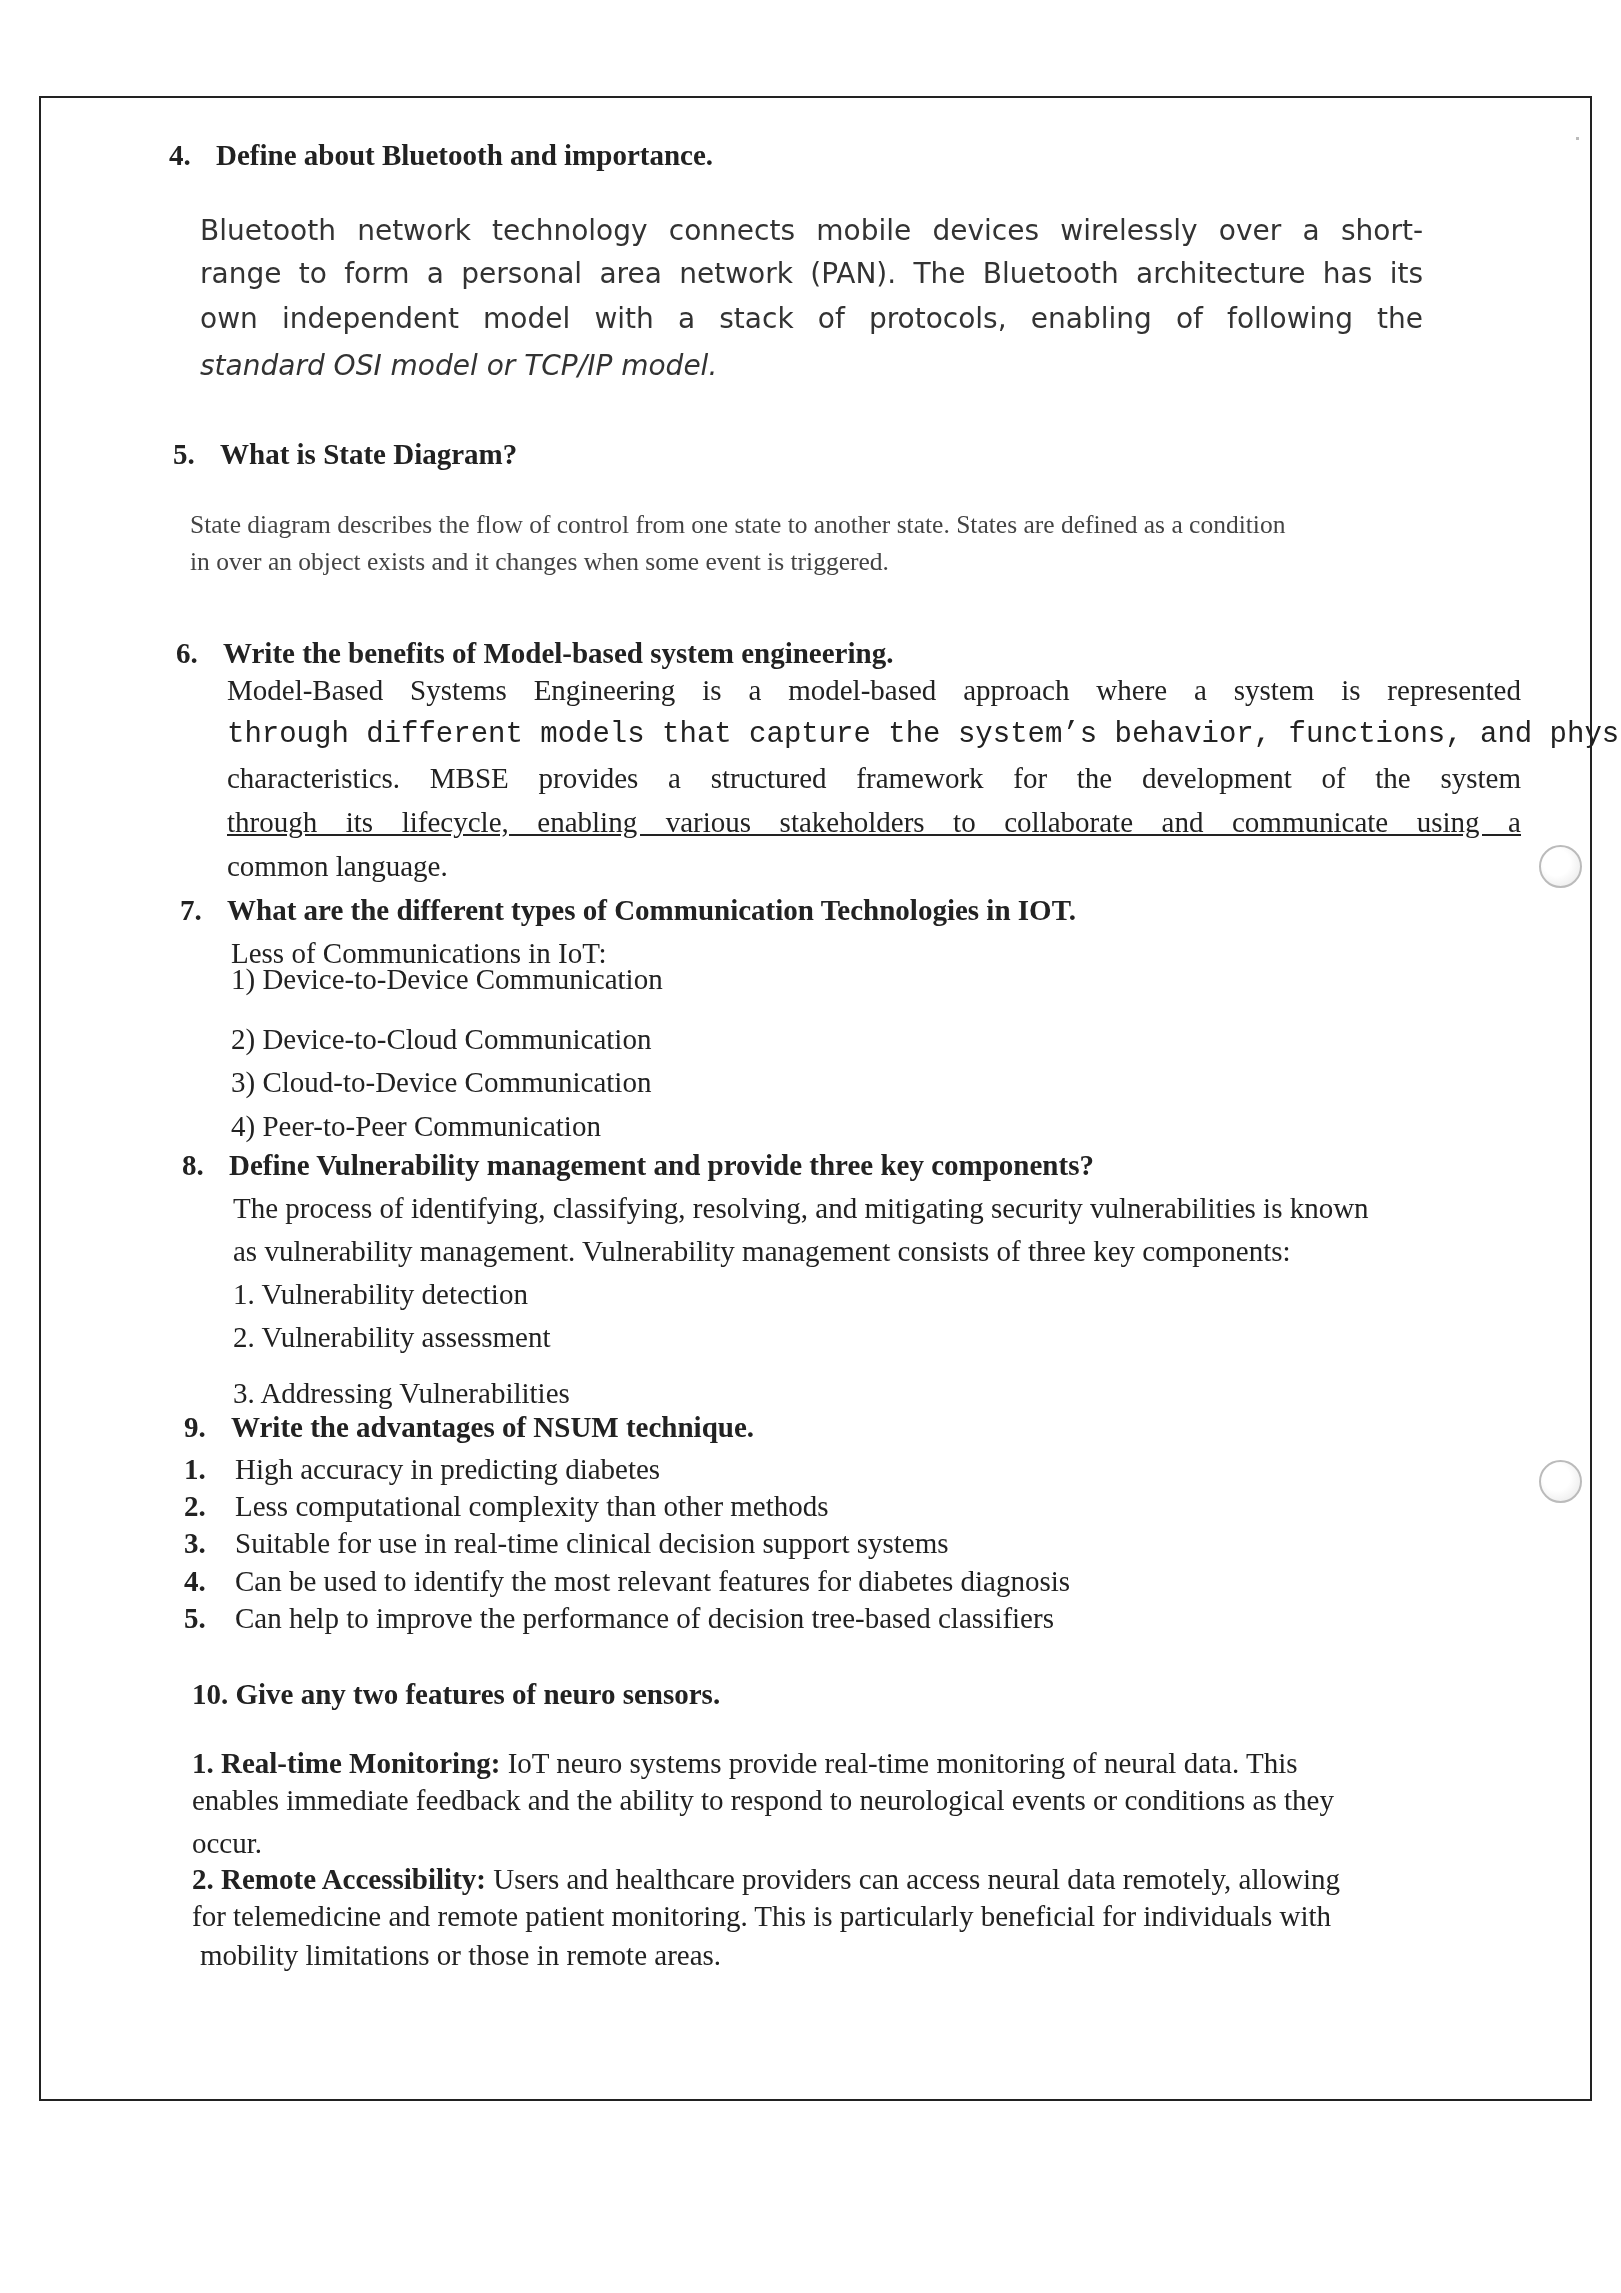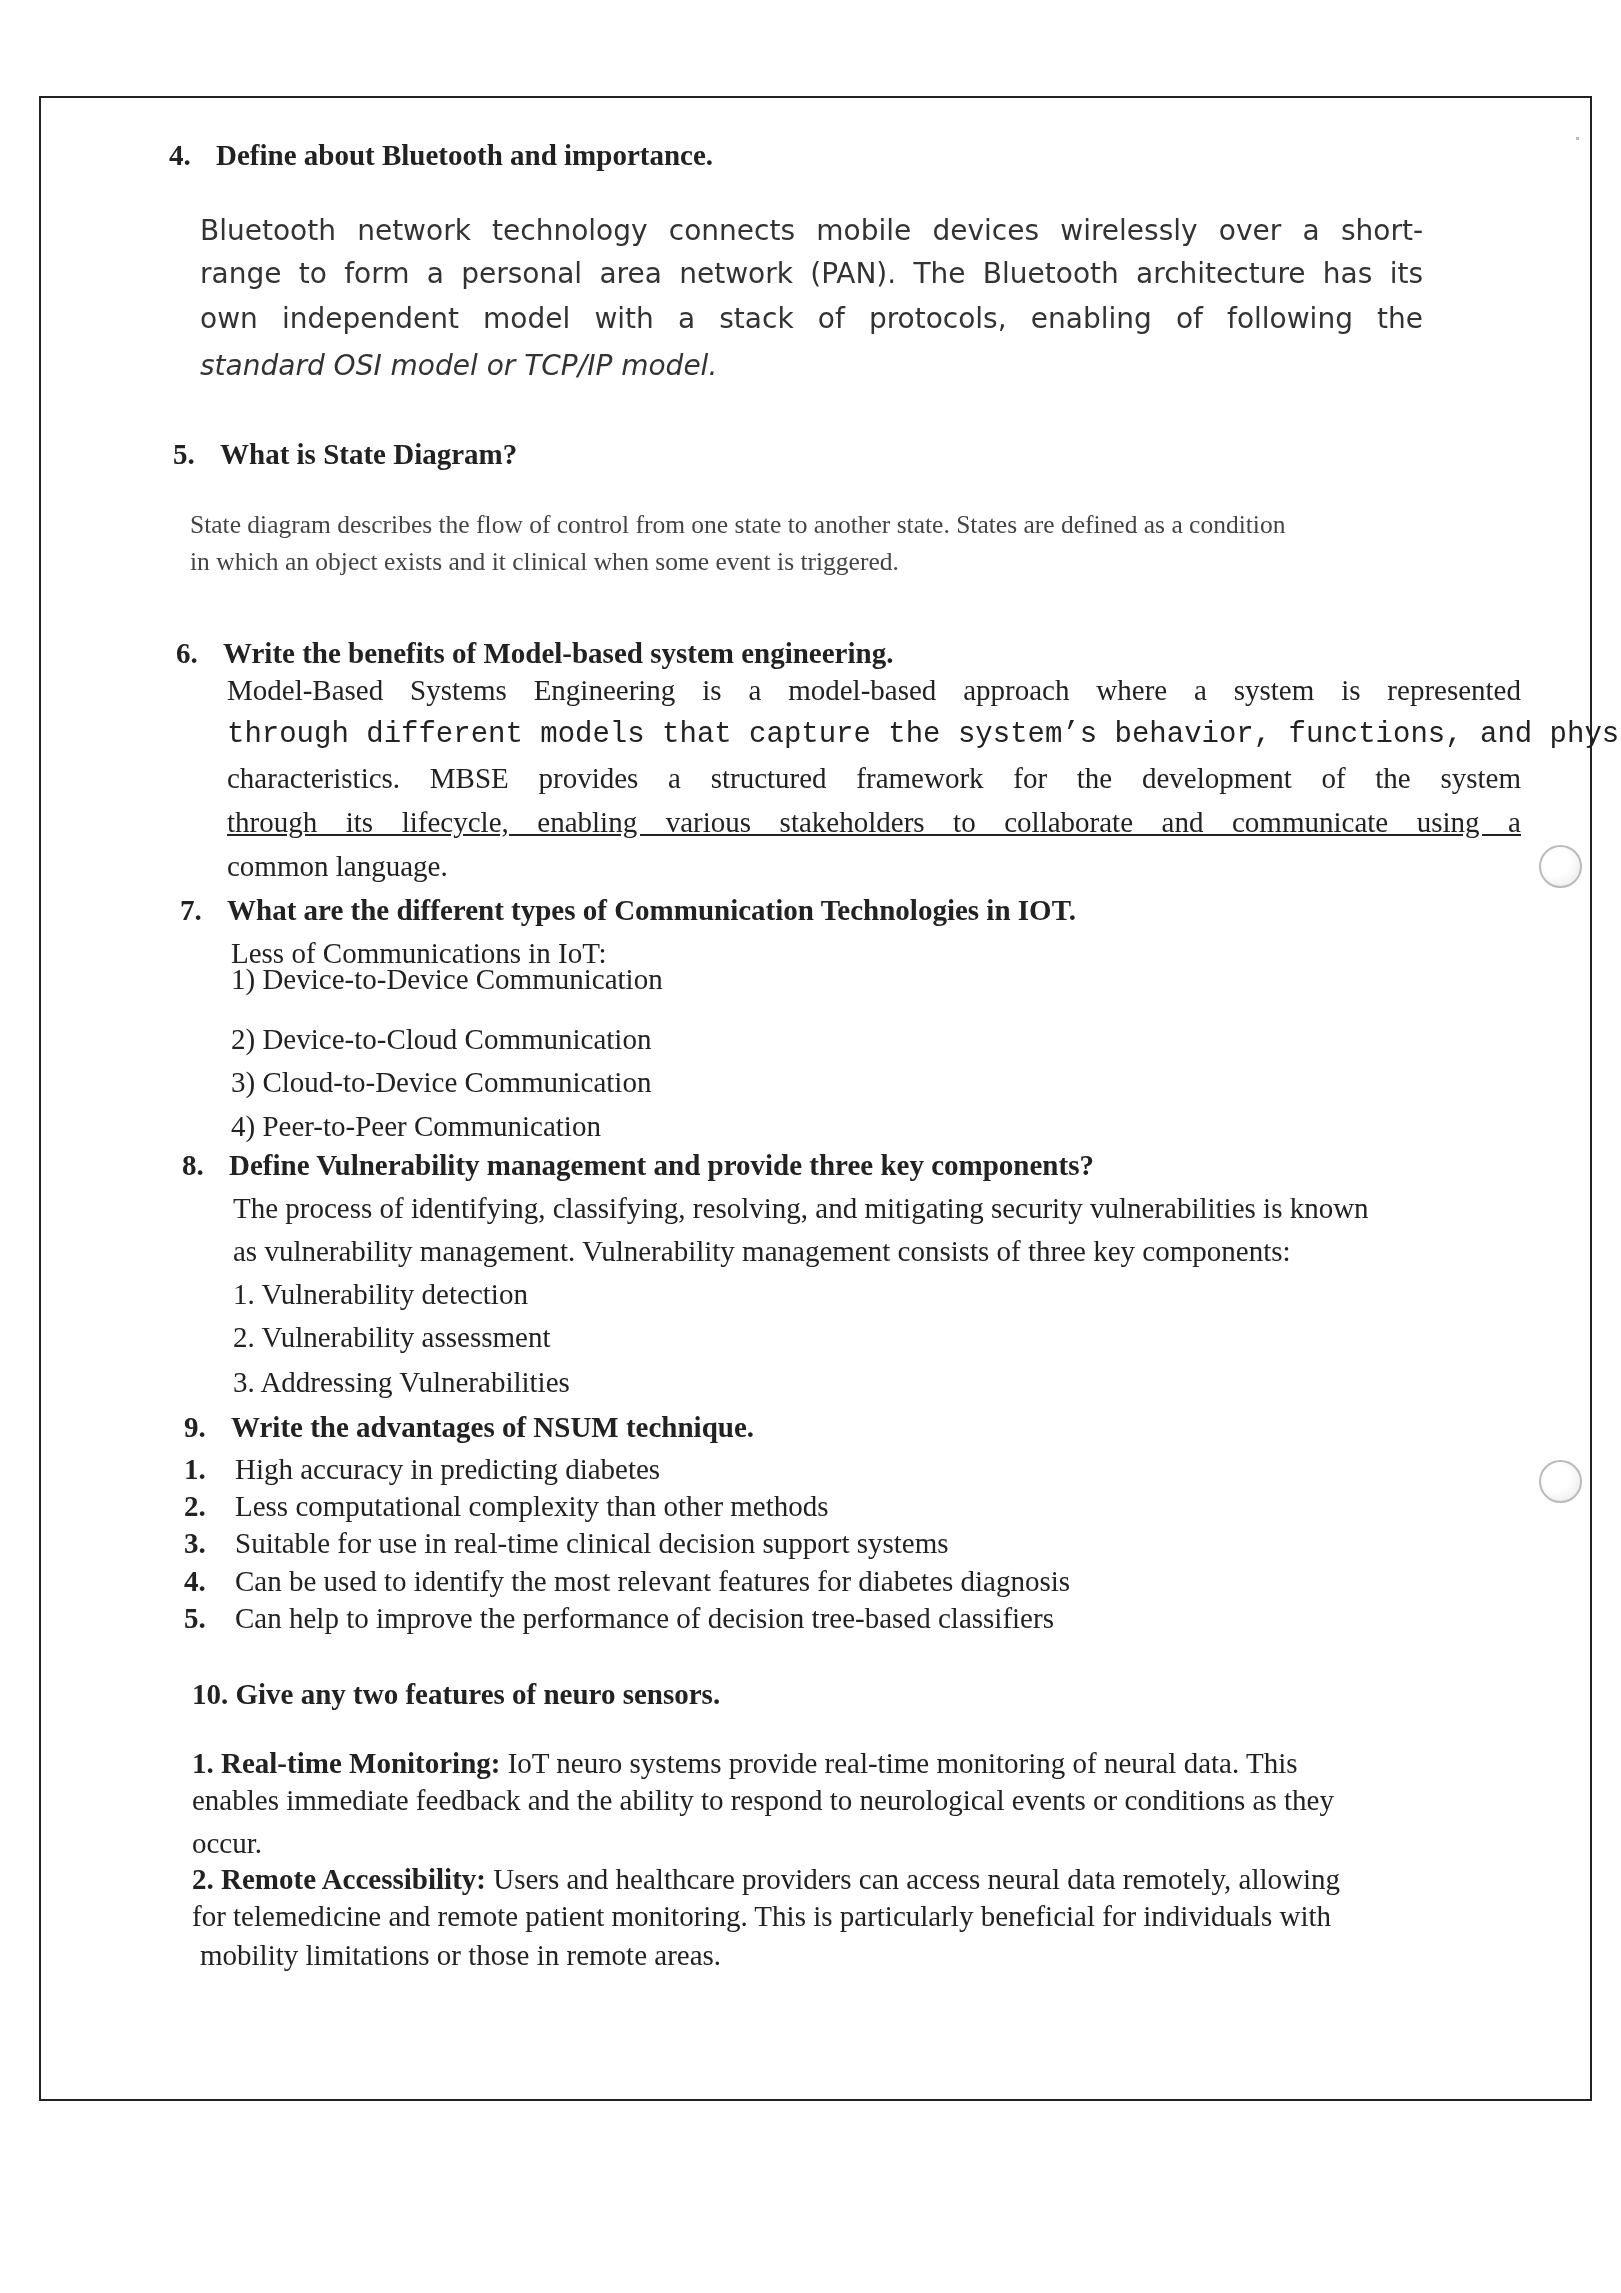--- a/index.html
+++ b/index.html
@@ -35,21 +35,21 @@
   <div class="line just" style="top:43px; width:1223px;">range to form a personal area network (PAN). The Bluetooth architecture has its</div>
   <div class="line just" style="top:88px; width:1223px;">own independent model with a stack of protocols, enabling of following the</div>
   <div class="line" style="top:135px;font-style:italic;">standard OSI model or TCP/IP model.</div>
 </div>
 
 <div class="q serif" style="left:173px; top:438px;">
   <span class="num">5.</span><span>What is State Diagram?</span>
 </div>
 <div class="p serif" style="left:190px; top:510px; font-size:25.5px; color:#444;">
   <div class="line" style="top:0;">State diagram describes the flow of control from one state to another state. States are defined as a condition</div>
-  <div class="line" style="top:37px;">in which an object exists and it clinical when some event is triggered.</div>
+  <div class="line" style="top:37px;">in over an object exists and it changes when some event is triggered.</div>
 </div>
 
 <div class="q serif" style="left:176px; top:637px;">
   <span class="num">6.</span><span>Write the benefits of Model-based system engineering.</span>
 </div>
 <div class="p serif" style="left:227px; top:674px; width:1294px;">
   <div class="line just" style="top:0; width:1294px;">Model-Based Systems Engineering is a model-based approach where a system is represented</div>
   <div class="line just" style="top:44px; width:1294px;font-family:Liberation Mono, monospace;">through different models that capture the system’s behavior, functions, and physical</div>
   <div class="line just" style="top:88px; width:1294px;">characteristics. MBSE provides a structured framework for the development of the system</div>
   <div class="line just" style="top:132px; width:1294px;text-decoration:underline;">through its lifecycle, enabling various stakeholders to collaborate and communicate using a</div>
@@ -68,21 +68,21 @@
 </div>
 
 <div class="q serif" style="left:182px; top:1149px;">
   <span class="num">8.</span><span>Define Vulnerability management and provide three key components?</span>
 </div>
 <div class="p serif" style="left:233px; top:1192px;">
   <div class="line" style="top:0;">The process of identifying, classifying, resolving, and mitigating security vulnerabilities is known</div>
   <div class="line" style="top:43px;">as vulnerability management. Vulnerability management consists of three key components:</div>
   <div class="line" style="top:86px;">1. Vulnerability detection</div>
   <div class="line" style="top:129px;">2. Vulnerability assessment</div>
-  <div class="line" style="top:174px;text-align:center;">3. Addressing Vulnerabilities</div>
+  <div class="line" style="top:185px;text-align:center;">3. Addressing Vulnerabilities</div>
 </div>
 
 <div class="q serif" style="left:184px; top:1411px;">
   <span class="num">9.</span><span>Write the advantages of NSUM technique.</span>
 </div>
 <div class="p serif" style="left:184px; top:1453px;">
   <div class="line" style="top:0;"><span style="display:inline-block;width:51px;font-weight:bold;">1.</span><span>High accuracy in predicting diabetes</span></div>
   <div class="line" style="top:37px;"><span style="display:inline-block;width:51px;font-weight:bold;">2.</span><span>Less computational complexity than other methods</span></div>
   <div class="line" style="top:74px;"><span style="display:inline-block;width:51px;font-weight:bold;">3.</span><span>Suitable for use in real-time clinical decision support systems</span></div>
   <div class="line" style="top:112px;"><span style="display:inline-block;width:51px;font-weight:bold;">4.</span><span>Can be used to identify the most relevant features for diabetes diagnosis</span></div>

